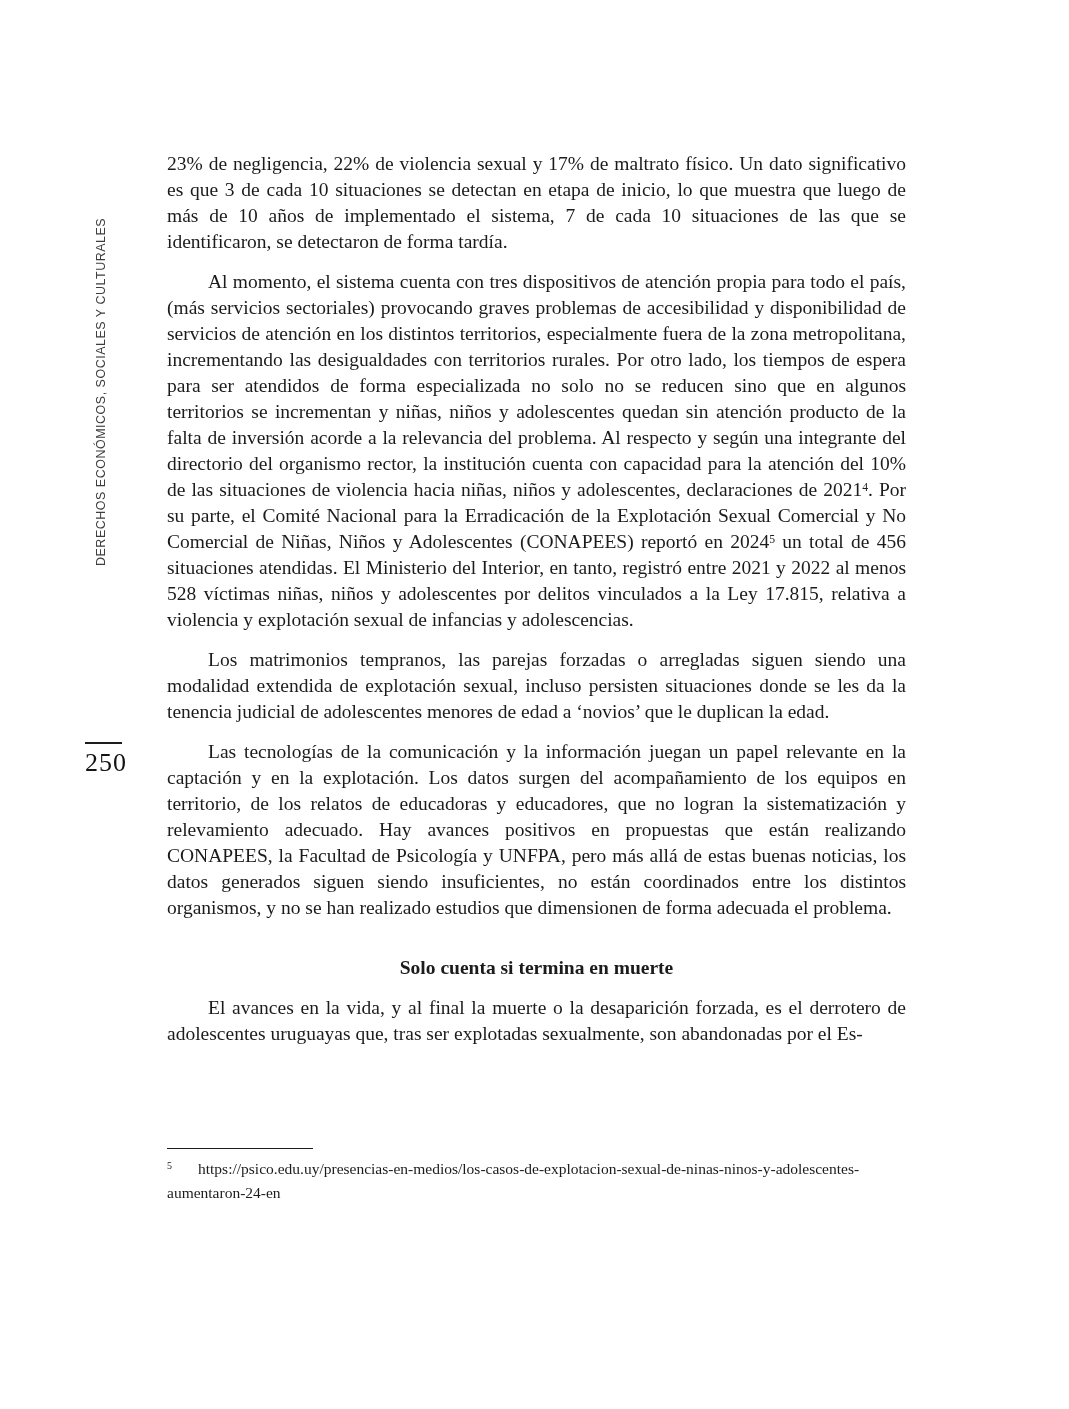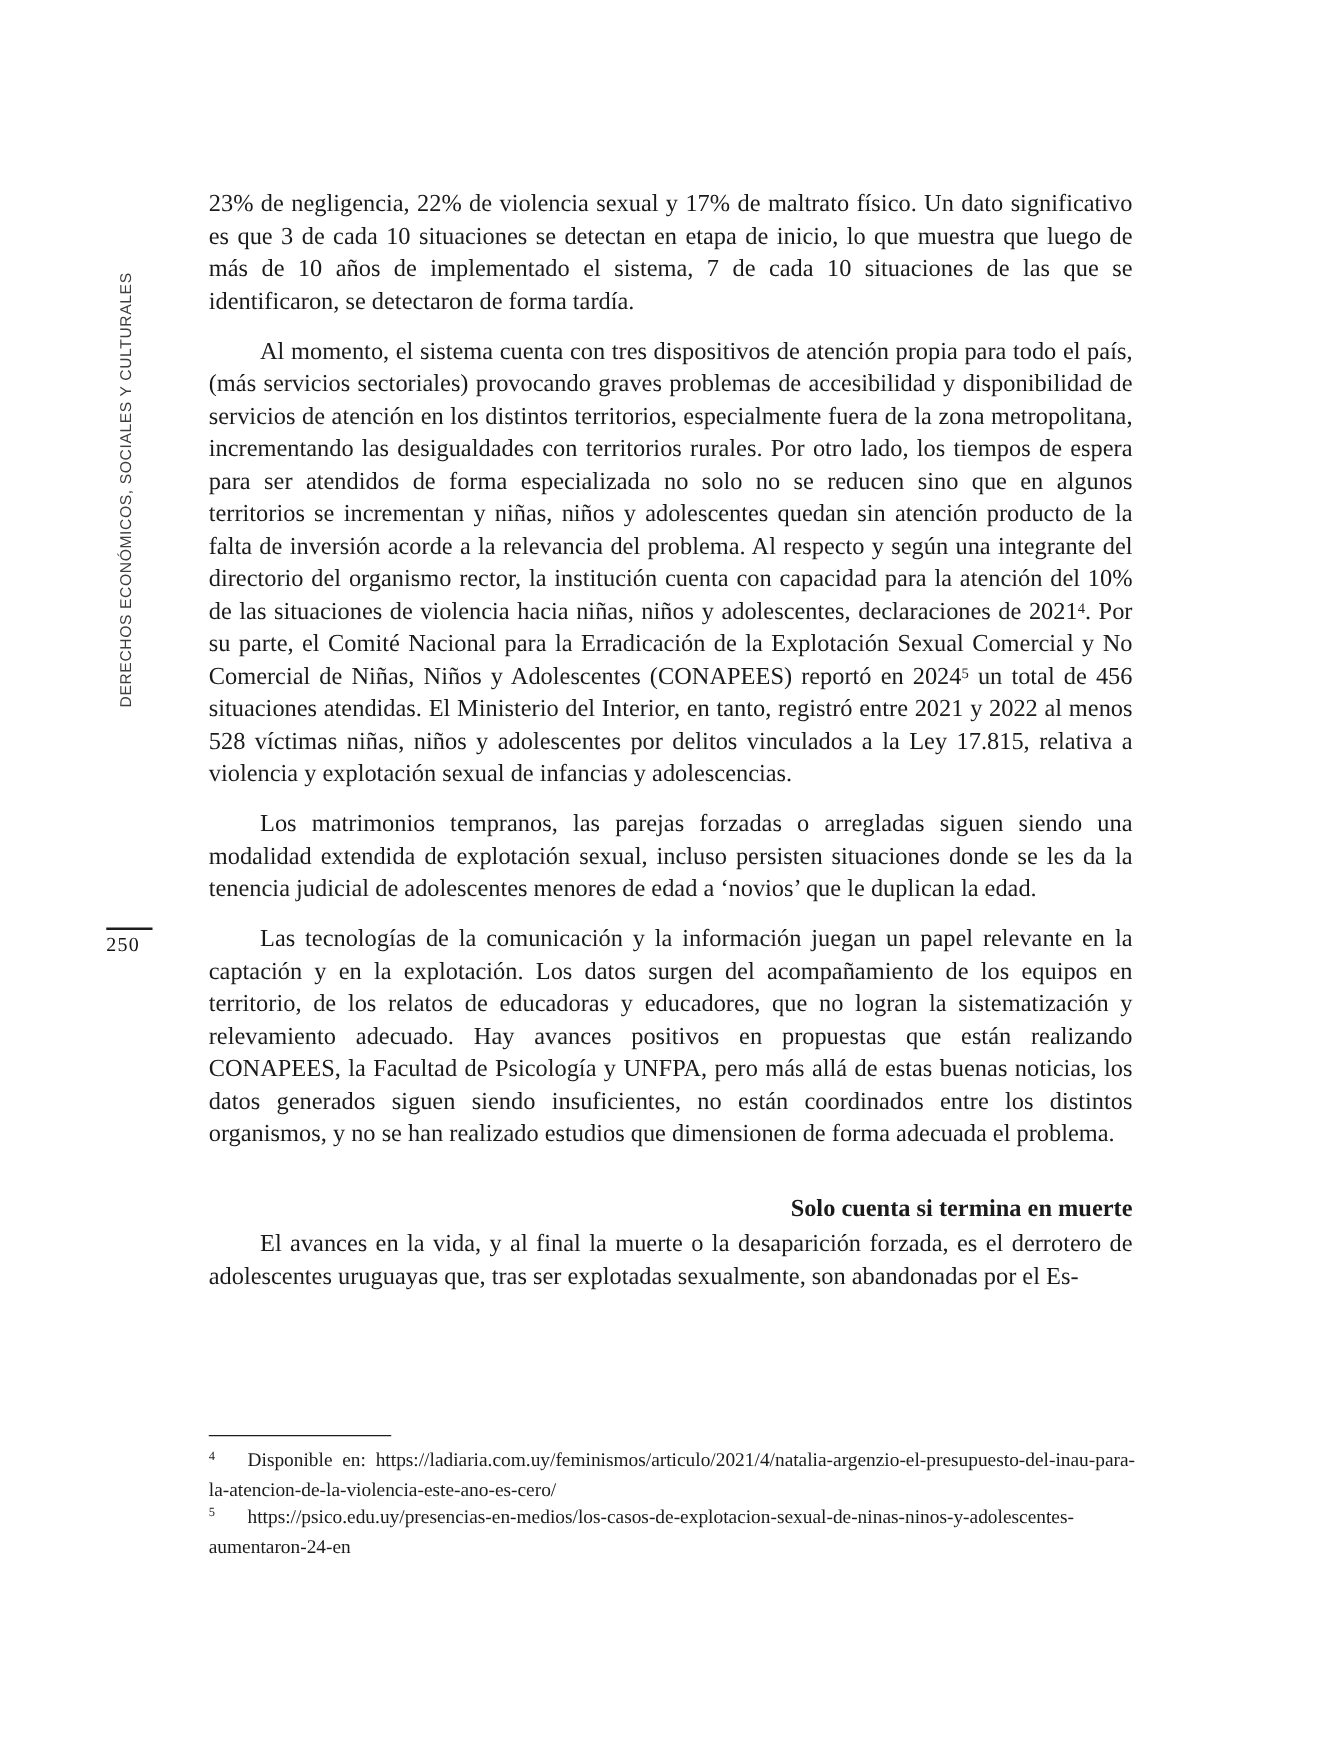--- a/index.html
+++ b/index.html
@@ -39,21 +39,21 @@
     left: 85px;
     top: 742px;
     width: 40px;
   }
   .page-number-rule {
     width: 37px;
     border-top: 2px solid #1d1d1d;
     margin-bottom: 4px;
   }
   .page-number-num {
-    font-size: 16px;
+    font-size: 26px;
     letter-spacing: 1px;
     color: #141414;
   }
 
   
   .content {
     position: absolute;
     left: 167px;
     top: 151px;
     width: 739px;
@@ -63,22 +63,22 @@
   }
   .content p {
     margin: 0 0 14px 0;
     text-indent: 41px;
   }
   .content p.no-indent { text-indent: 0; }
   .content h2 {
     font-size: 19.5px;
     line-height: 26px;
     font-weight: bold;
-    text-align: right;
-    margin: 34px 0 2px 0;
+    text-align: center;
+    margin: 34px 0 14px 0;
   }
   .sup {
     font-size: 0.6em;
     position: relative;
     top: -0.45em;
     line-height: 0;
   }
 
   
   .footnotes {
@@ -131,18 +131,17 @@
 
     <h2>Solo cuenta si termina en muerte</h2>
 
     <p>El avances en la vida, y al final la muerte o la desaparición forzada, es el derrotero de adolescentes uruguayas que, tras ser explotadas sexualmente, son abandonadas por el Es-</p>
 
   </div>
 
   <div class="footnotes">
     <div class="footnote-rule"></div>
 
-    <p class="footnote"><span class="fn-marker">4</span><span class="fn-gap"></span><span>Disponible en: https://ladiaria.com.uy/feminismos/articulo/2021/4/natalia-argenzio-el-presupuesto-del-inau-para-la-atencion-de-la-violencia-este-ano-es-cero/</span></p>
 
     <p class="footnote"><span class="fn-marker">5</span><span class="fn-gap"></span><span>https://psico.edu.uy/presencias-en-medios/los-casos-de-explotacion-sexual-de-ninas-ninos-y-adolescentes-aumentaron-24-en</span></p>
   </div>
 
 </div>
 
 </body></html>

